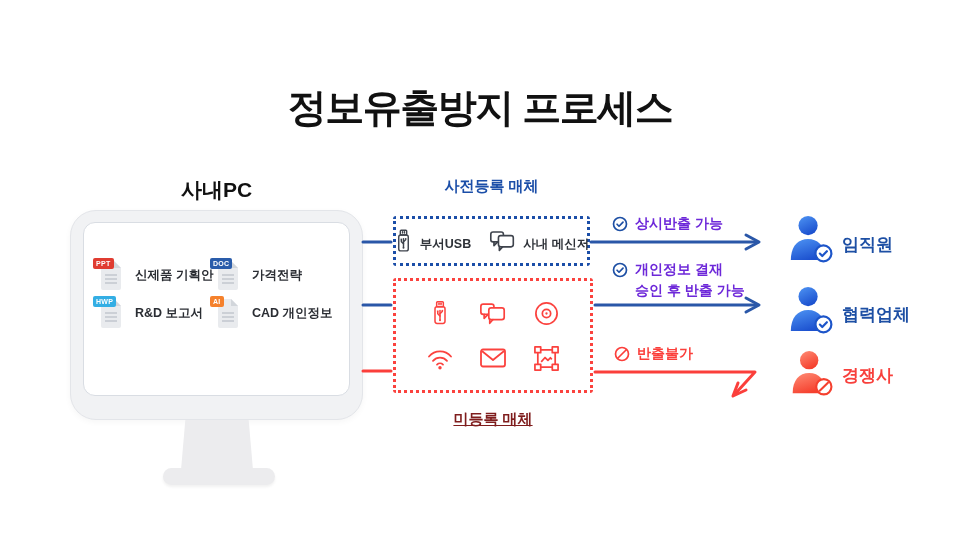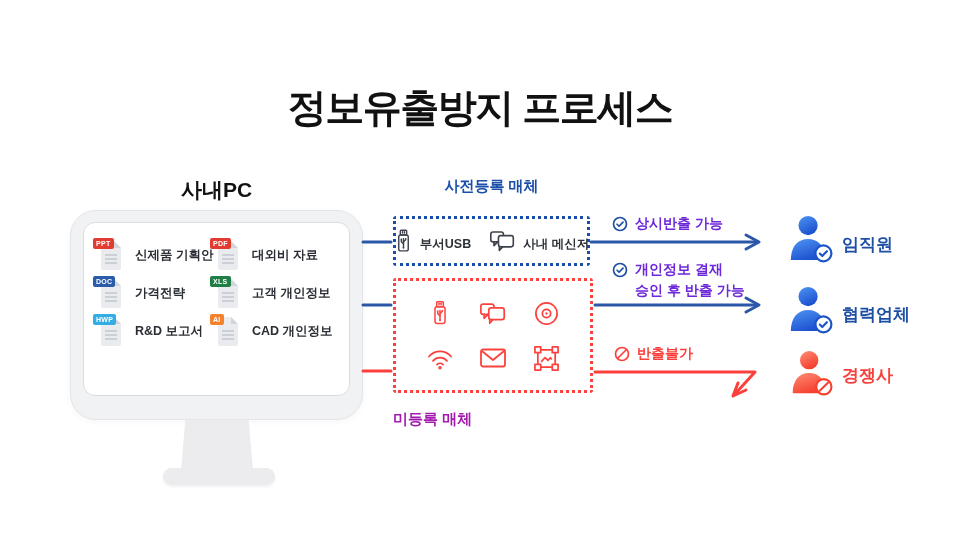--- a/index.html
+++ b/index.html
@@ -18,21 +18,21 @@
   .monitor-shell { position:absolute; left:70px; top:210px; width:293px; height:210px;
                    background:#f1f2f4; border:1px solid #e3e5e9; border-radius:26px;
                    box-shadow:0 2px 6px rgba(0,0,0,0.04); }
   .monitor-screen { position:absolute; left:83px; top:222px; width:267px; height:174px;
                     background:#fff; border:1.5px solid #d9dde3; border-radius:12px; }
   .stand-neck { position:absolute; left:181px; top:420px; width:72px; height:50px;
                 background:#ececee; clip-path:polygon(6% 0, 94% 0, 100% 100%, 0 100%); }
   .stand-base { position:absolute; left:163px; top:468px; width:112px; height:17px;
                 background:#ececee; border-radius:9px; box-shadow:0 2px 3px rgba(0,0,0,0.06); }
 
-  .file-grid { position:absolute; left:98px; top:236px; width:250px;
+  .file-grid { position:absolute; left:98px; top:256px; width:250px;
                display:grid; grid-template-columns:117px 133px; grid-auto-rows:38px; align-items:center; }
   .file-item { display:flex; align-items:center; gap:11px; }
   .file-icon { position:relative; width:26px; height:32px; flex:0 0 auto; }
   .file-badge { position:absolute; top:-1px; left:-5px; font-size:7px; font-weight:700; color:#fff;
                 padding:2px 3px; border-radius:2px; line-height:1; letter-spacing:.3px; }
   .badge-ppt,.badge-pdf { background:#e03c31; }
   .badge-doc { background:#2a5caa; }
   .badge-xls { background:#1e7e45; }
   .badge-hwp { background:#33aee4; }
   .badge-ai  { background:#f5812c; }
@@ -48,22 +48,22 @@
              border:3px dotted #1b4ea8; border-radius:3px; background:#fff;
              display:flex; align-items:center; justify-content:center; gap:18px; }
   .media-item { display:flex; align-items:flex-end; gap:7px; color:#3e434c; }
   .media-label { font-size:12.5px; font-weight:600; color:#2e3238; white-space:nowrap; }
 
   
   .unreg-box { position:absolute; left:393px; top:278px; width:200px; height:115px;
                border:3px dotted #fb423e; border-radius:3px; background:#fff;
                display:grid; grid-template-columns:repeat(3,28px); grid-template-rows:repeat(2,28px);
                gap:17px 25px; place-content:center; color:#fb423e; }
-  .unreg-title { position:absolute; left:393px; top:410px; width:200px; 
-                 font-size:15px; font-weight:700; color:#a21caf; white-space:nowrap; }
+  .unreg-title { position:absolute; left:393px; top:410px; width:200px; text-align:center;
+                 font-size:15px; font-weight:700; color:#7f1d1d; white-space:nowrap;text-decoration:underline; }
   .unreg-cell { width:28px; height:28px; display:flex; align-items:center; justify-content:center; }
 
   
   .flow-label { position:absolute; display:flex; align-items:center; gap:7px;
                 font-size:14px; font-weight:700; white-space:nowrap; }
   .flow-blue { color:#6d28d9; }
   .flow-red  { color:#fb3f3b; }
   .flow-1 { left:612px; top:215px; }
   .flow-2 { left:612px; top:259px; align-items:flex-start; }
   .flow-2 .flow-lines { line-height:21px; }
@@ -116,53 +116,23 @@
       <span class="file-icon">
         <svg width="26" height="32" viewBox="0 0 26 32">
             <path d="M3,2 h13 l7,7 v20 a2,2 0 0 1 -2,2 H5 a2,2 0 0 1 -2,-2 Z" fill="#e9ebee"></path>
             <path d="M16,2 l7,7 h-7 z" fill="#d2d6db"></path>
             <g stroke="#c4c9d0" stroke-width="1.6">
               <line x1="7" y1="16" x2="19" y2="16"></line>
               <line x1="7" y1="20" x2="19" y2="20"></line>
               <line x1="7" y1="24" x2="19" y2="24"></line>
             </g>
           </svg>
-        <span class="file-badge badge-pdf">PDF</span>
-      </span>
-      <span class="file-name">대외비 자료</span>
-    </div>
-    <div class="file-item">
-      <span class="file-icon">
-        <svg width="26" height="32" viewBox="0 0 26 32">
-            <path d="M3,2 h13 l7,7 v20 a2,2 0 0 1 -2,2 H5 a2,2 0 0 1 -2,-2 Z" fill="#e9ebee"></path>
-            <path d="M16,2 l7,7 h-7 z" fill="#d2d6db"></path>
-            <g stroke="#c4c9d0" stroke-width="1.6">
-              <line x1="7" y1="16" x2="19" y2="16"></line>
-              <line x1="7" y1="20" x2="19" y2="20"></line>
-              <line x1="7" y1="24" x2="19" y2="24"></line>
-            </g>
-          </svg>
         <span class="file-badge badge-doc">DOC</span>
       </span>
       <span class="file-name">가격전략</span>
-    </div>
-    <div class="file-item">
-      <span class="file-icon">
-        <svg width="26" height="32" viewBox="0 0 26 32">
-            <path d="M3,2 h13 l7,7 v20 a2,2 0 0 1 -2,2 H5 a2,2 0 0 1 -2,-2 Z" fill="#e9ebee"></path>
-            <path d="M16,2 l7,7 h-7 z" fill="#d2d6db"></path>
-            <g stroke="#c4c9d0" stroke-width="1.6">
-              <line x1="7" y1="16" x2="19" y2="16"></line>
-              <line x1="7" y1="20" x2="19" y2="20"></line>
-              <line x1="7" y1="24" x2="19" y2="24"></line>
-            </g>
-          </svg>
-        <span class="file-badge badge-xls">XLS</span>
-      </span>
-      <span class="file-name">고객 개인정보</span>
     </div>
     <div class="file-item">
       <span class="file-icon">
         <svg width="26" height="32" viewBox="0 0 26 32">
             <path d="M3,2 h13 l7,7 v20 a2,2 0 0 1 -2,2 H5 a2,2 0 0 1 -2,-2 Z" fill="#e9ebee"></path>
             <path d="M16,2 l7,7 h-7 z" fill="#d2d6db"></path>
             <g stroke="#c4c9d0" stroke-width="1.6">
               <line x1="7" y1="16" x2="19" y2="16"></line>
               <line x1="7" y1="20" x2="19" y2="20"></line>
               <line x1="7" y1="24" x2="19" y2="24"></line>

